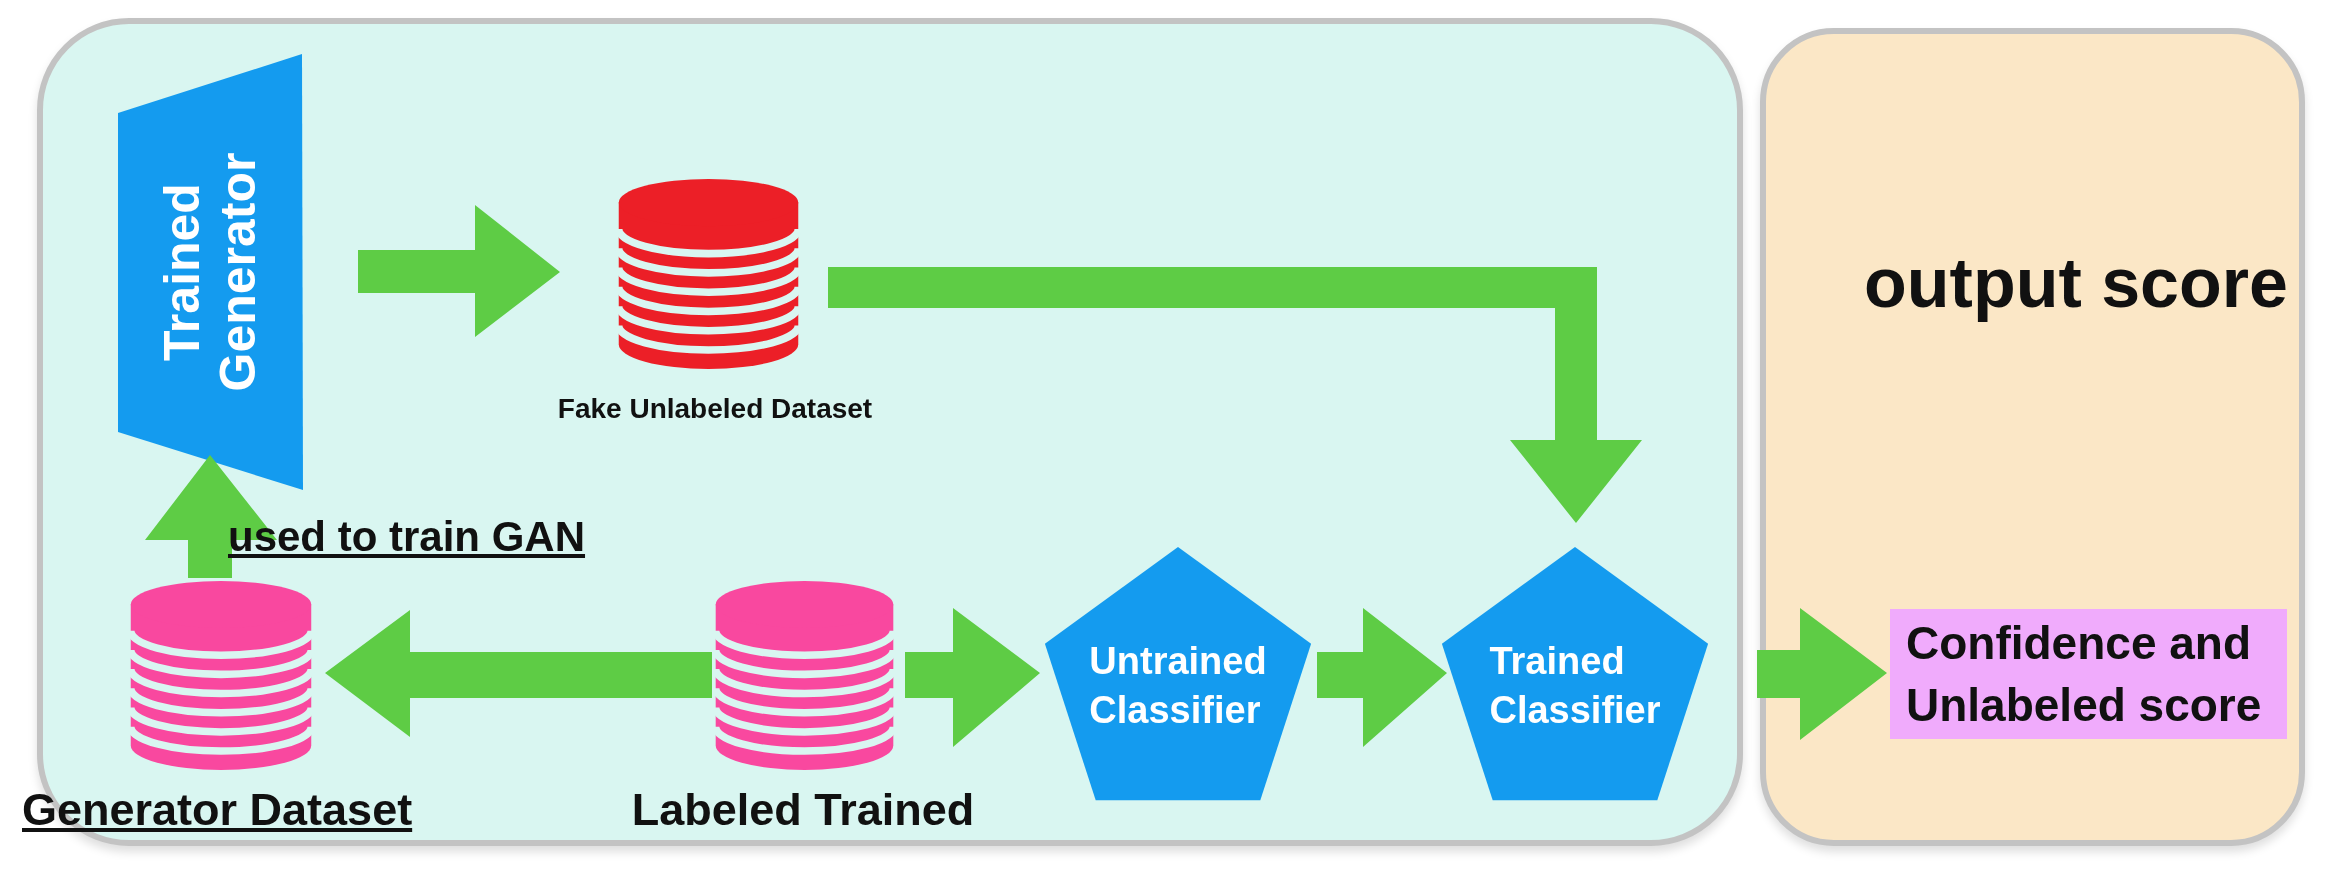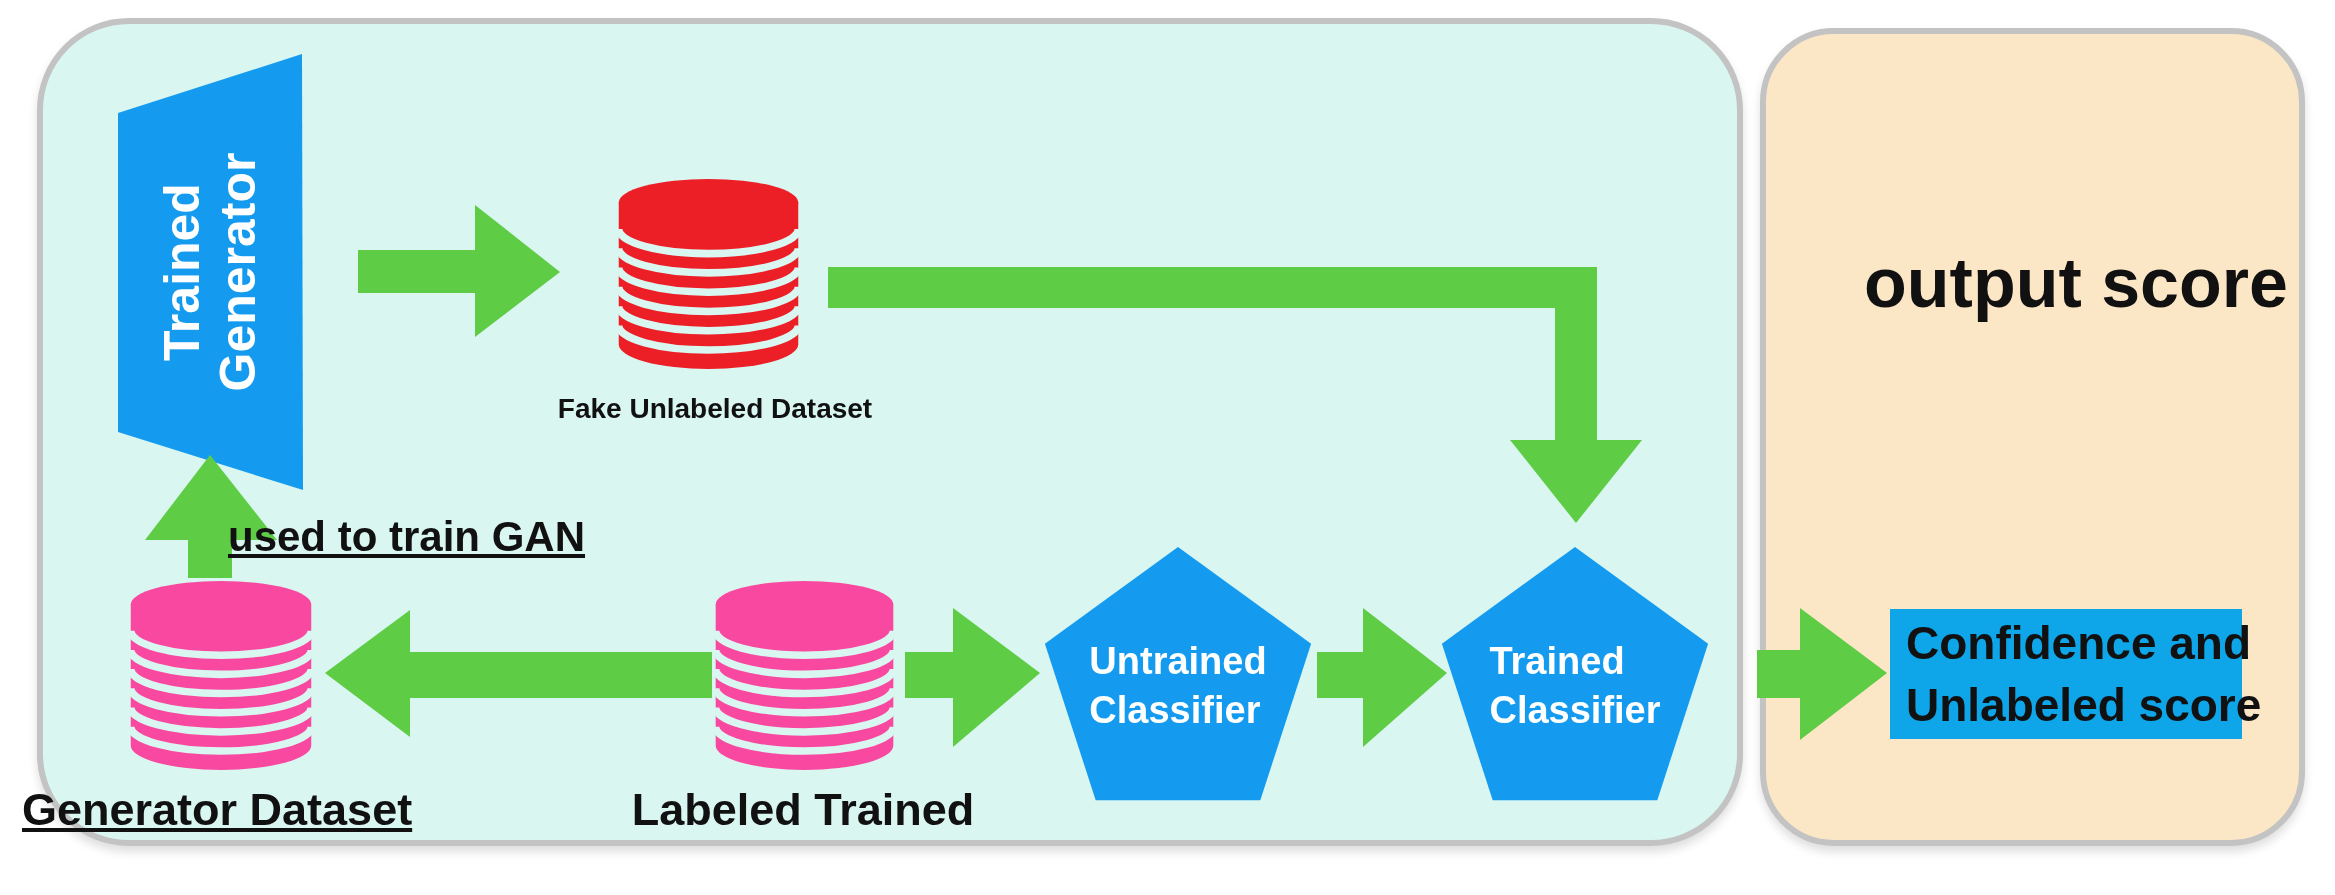--- a/index.html
+++ b/index.html
@@ -31,22 +31,22 @@
   #eliminating-labels-label{left:322px;top:761px;font-size:34px;}
   #unlabeled-dataset-label{left:22px;top:810px;font-size:45px;}
   #labeled-dataset-label{left:803px;top:810px;font-size:45px;}
   .pentagon-label{
     color:#fff;font-weight:bold;font-size:38px;line-height:1.28;text-align:left;
   }
   #untrained-classifier-label{left:1178px;top:686px;}
   #trained-classifier-label{left:1575px;top:686px;}
   #output-score-title{left:2028px;top:283px;font-size:70px;font-weight:700;margin-left:48px;}
   #confidence-diversity-box{
-    position:absolute;left:1890px;top:609px;width:352px;height:130px;
-    background:#0ea5e9;color:#111;font-weight:bold;font-size:46px;
+    position:absolute;left:1890px;top:609px;width:397px;height:130px;
+    background:#f0abfc;color:#111;font-weight:bold;font-size:46px;
     line-height:62px;padding:3px 0 0 16px;box-sizing:border-box;white-space:nowrap;
   }
 </style>
 </head>
 <body>
 
 <div id="stage">
 
   <div id="gan-panel" class="panel"></div>
   <div id="output-panel" class="panel"></div>

